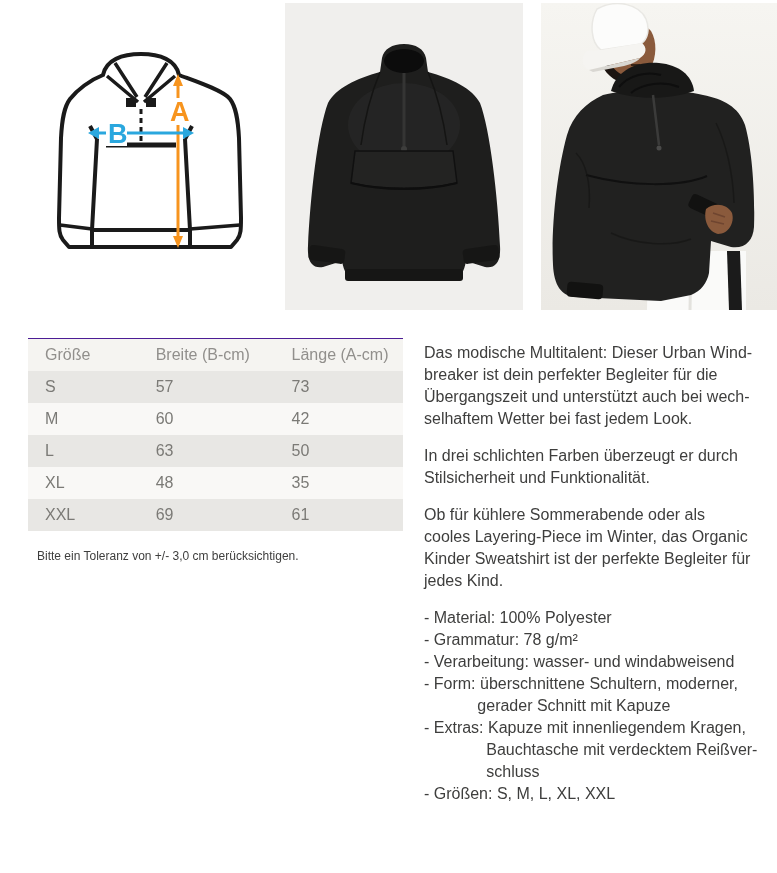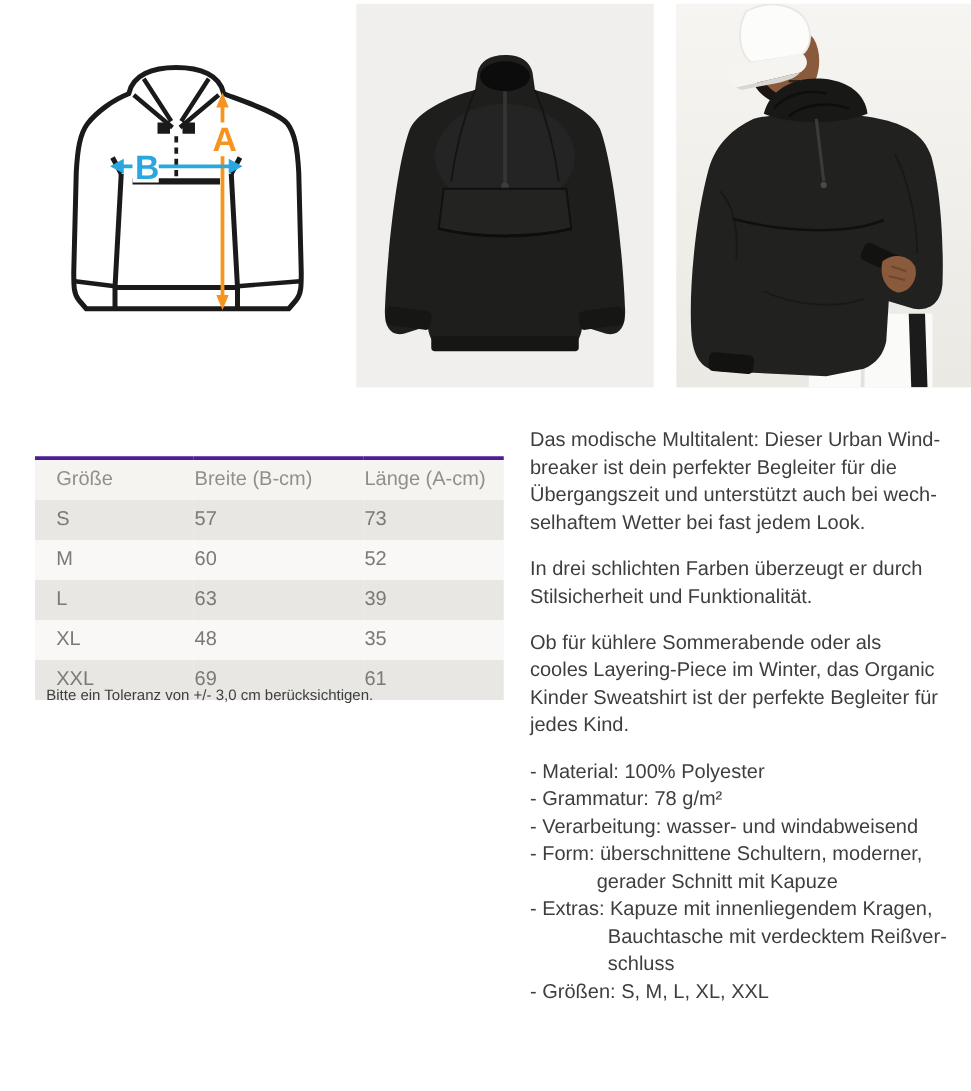--- a/index.html
+++ b/index.html
@@ -6,22 +6,22 @@
   #canvas{position:relative;width:777px;height:873px;background:#ffffff;overflow:hidden;
           font-family:"Liberation Sans",sans-serif;}
 
   
   .img-box{position:absolute;top:3px;height:307px;overflow:hidden;}
   #diagram-box{left:40px;top:42px;width:220px;height:225px;background:#ffffff;}
   #product-box{left:285px;width:238px;background:#f0efed;}
   #model-box{left:541px;width:236px;background:#f3f2ee;}
 
   
-  #size-table{position:absolute;left:28px;top:365px;width:375px;border-collapse:collapse;
-              font-size:16px;border-top:3px solid #4c1d95;}
+  #size-table{position:absolute;left:28px;top:338px;width:375px;border-collapse:collapse;
+              font-size:16px;border-top:1px solid #4c1d95;}
   #size-table th{height:30px;font-weight:normal;text-align:left;color:#918f8c;background:#f5f4f1;}
   #size-table td{height:30px;color:#7b7a76;}
   #size-table .c1{width:115px;padding-left:17px;}
   #size-table .c2{width:143px;margin-top:33px;}
   #size-table .c3{width:117px;}
   #size-table tr.row-odd{background:#e8e7e4;}
   #size-table tr.row-even{background:#f9f8f6;}
 
   .note{position:absolute;left:37px;top:549px;font-size:12px;color:#3e3e3d;}
 
@@ -152,26 +152,26 @@
     </thead>
     <tbody>
       <tr class="row-odd">
         <td class="c1">S</td>
         <td class="c2">57</td>
         <td class="c3">73</td>
       </tr>
       <tr class="row-even">
         <td class="c1">M</td>
         <td class="c2">60</td>
-        <td class="c3">52</td>
+        <td class="c3">42</td>
       </tr>
       <tr class="row-odd">
         <td class="c1">L</td>
         <td class="c2">63</td>
-        <td class="c3">39</td>
+        <td class="c3">50</td>
       </tr>
       <tr class="row-even">
         <td class="c1">XL</td>
         <td class="c2">48</td>
         <td class="c3">35</td>
       </tr>
       <tr class="row-odd">
         <td class="c1">XXL</td>
         <td class="c2">69</td>
         <td class="c3">61</td>

